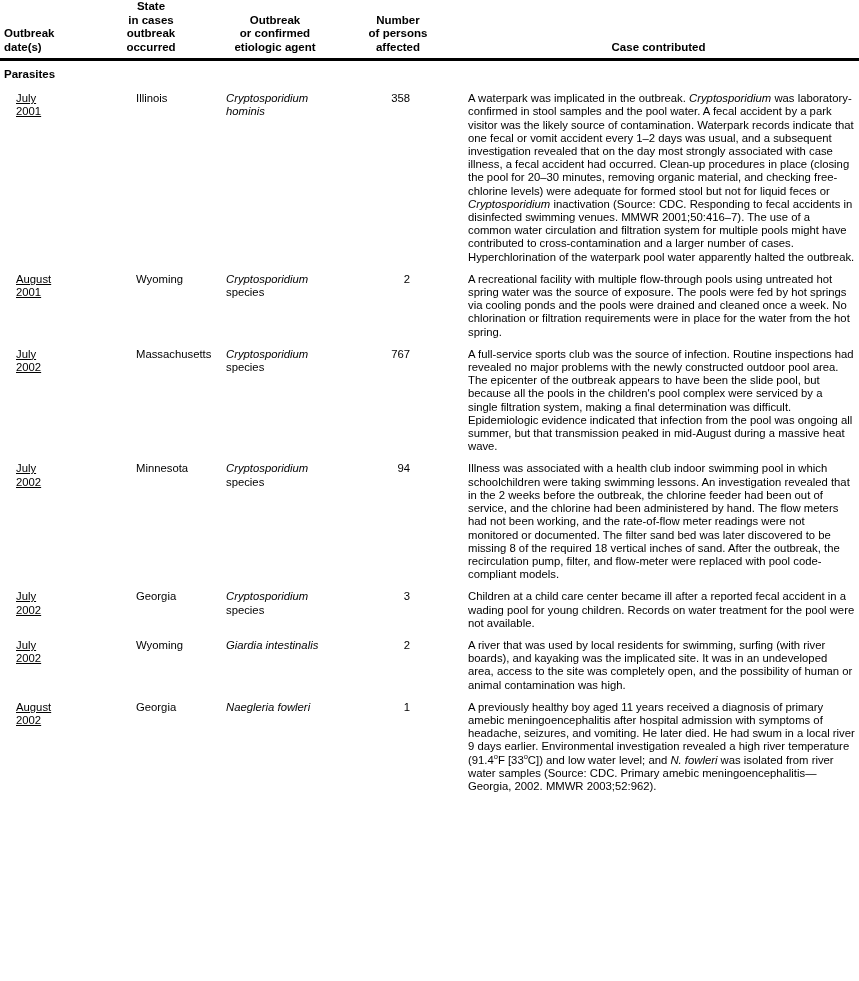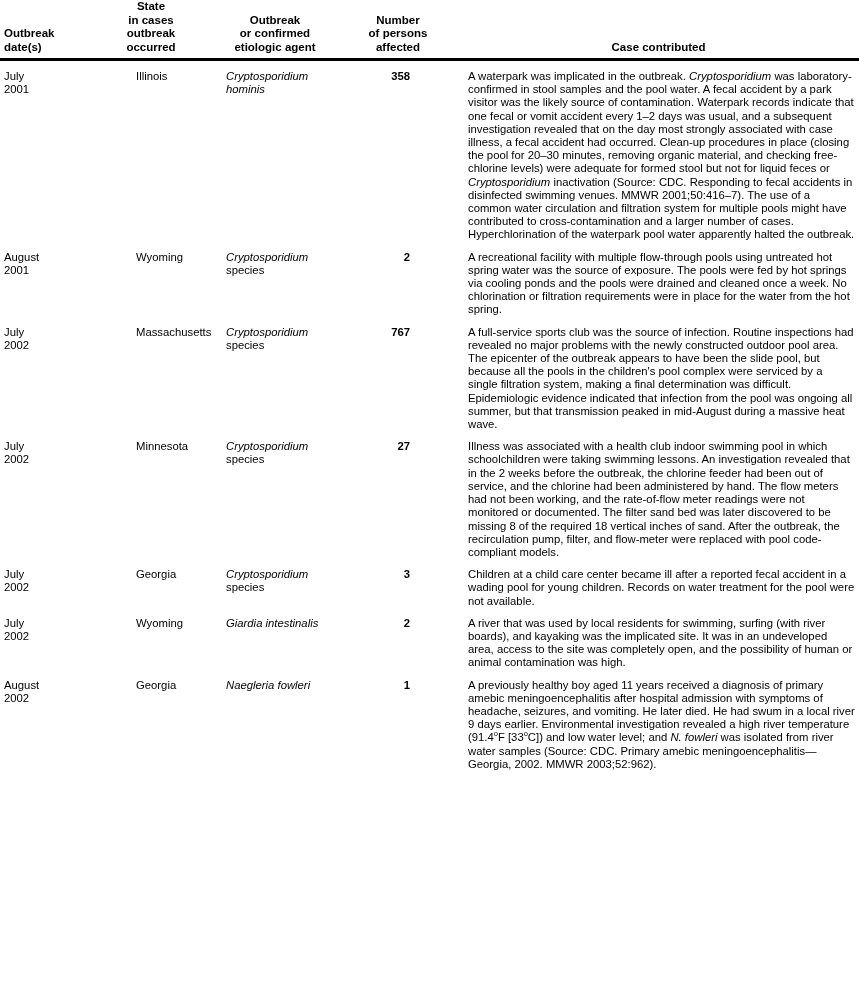--- a/index.html
+++ b/index.html
@@ -61,25 +61,25 @@
   }
 
   
   tbody td {
     font-size: 11.3px;
     line-height: 13.2px;
     vertical-align: top;
     padding-top: 9px;
     padding-bottom: 0;
   }
-  td.c-date  { text-align: left;  padding-left: 4px; }
+  td.c-date  { text-align: left;  padding-left: 16px; text-decoration: underline; }
   td.c-state { text-align: left;  padding-left: 28px; }
   td.c-agent { text-align: left;  padding-left: 18px; font-style: italic; }
   td.c-agent .nonital { font-style: normal; }
-  td.c-num   { text-align: right; padding-right: 48px; font-weight: bold; }
+  td.c-num   { text-align: right; padding-right: 48px; }
   td.c-desc  { text-align: left;  padding-left: 10px; padding-right: 4px; }
 
   td.c-desc p {
     margin: 0;
     text-align: left;
   }
   .ital { font-style: italic; }
   .bold { font-weight: normal; }
   sup.deg {
     font-size: 7.5px;
@@ -122,20 +122,23 @@
             <span style="display: block;">Number</span>
             <span style="display: block;">of persons</span>
             <span style="display: block;">affected</span>
           </th>
         <th class="h-desc">
             <span style="display: block;">Case contributed</span>
           </th>
       </tr>
     </thead>
     <tbody>
+      <tr>
+        <td class="section-cell" colspan="5">Parasites</td>
+      </tr>
     <tr>
           <td class="c-date"><span>July</span><span class="date-line2">2001</span></td>
           <td class="c-state">Illinois</td>
           <td class="c-agent"><span>Cryptosporidium</span><span style="display: block;">hominis</span></td>
           <td class="c-num">358</td>
           <td class="c-desc">
             <p><span>A waterpark was implicated in the outbreak. <span class="ital">Cryptosporidium</span> was laboratory-confirmed in stool samples and the pool water. A fecal accident by a park visitor was the likely source of contamination. Waterpark records indicate that one fecal or vomit accident every 1–2 days was usual, and a subsequent investigation revealed that on the day most strongly associated with case illness, a fecal accident had occurred. Clean-up procedures in place (closing the pool for 20–30 minutes, removing organic material, and checking free-chlorine levels) were adequate for formed stool but not for liquid feces or <span class="ital">Cryptosporidium</span> inactivation (<span class="bold">Source:</span> CDC. Responding to fecal accidents in disinfected swimming venues. MMWR 2001;50:416–7). The use of a common water circulation and filtration system for multiple pools might have contributed to cross-contamination and a larger number of cases. Hyperchlorination of the waterpark pool water apparently halted the outbreak.</span></p>
           </td>
         </tr>
         <tr>
@@ -153,21 +156,21 @@
           <td class="c-agent"><span>Cryptosporidium</span><span class="nonital" style="display: block;">species</span></td>
           <td class="c-num">767</td>
           <td class="c-desc">
             <p><span>A full-service sports club was the source of infection. Routine inspections had revealed no major problems with the newly constructed outdoor pool area. The epicenter of the outbreak appears to have been the slide pool, but because all the pools in the children's pool complex were serviced by a single filtration system, making a final determination was difficult. Epidemiologic evidence indicated that infection from the pool was ongoing all summer, but that transmission peaked in mid-August during a massive heat wave.</span></p>
           </td>
         </tr>
         <tr>
           <td class="c-date"><span>July</span><span class="date-line2">2002</span></td>
           <td class="c-state">Minnesota</td>
           <td class="c-agent"><span>Cryptosporidium</span><span class="nonital" style="display: block;">species</span></td>
-          <td class="c-num">27</td>
+          <td class="c-num">94</td>
           <td class="c-desc">
             <p><span>Illness was associated with a health club indoor swimming pool in which schoolchildren were taking swimming lessons. An investigation revealed that in the 2 weeks before the outbreak, the chlorine feeder had been out of service, and the chlorine had been administered by hand. The flow meters had not been working, and the rate-of-flow meter readings were not monitored or documented. The filter sand bed was later discovered to be missing 8 of the required 18 vertical inches of sand. After the outbreak, the recirculation pump, filter, and flow-meter were replaced with pool code-compliant models.</span></p>
           </td>
         </tr>
         <tr>
           <td class="c-date"><span>July</span><span class="date-line2">2002</span></td>
           <td class="c-state">Georgia</td>
           <td class="c-agent"><span>Cryptosporidium</span><span class="nonital" style="display: block;">species</span></td>
           <td class="c-num">3</td>
           <td class="c-desc">

